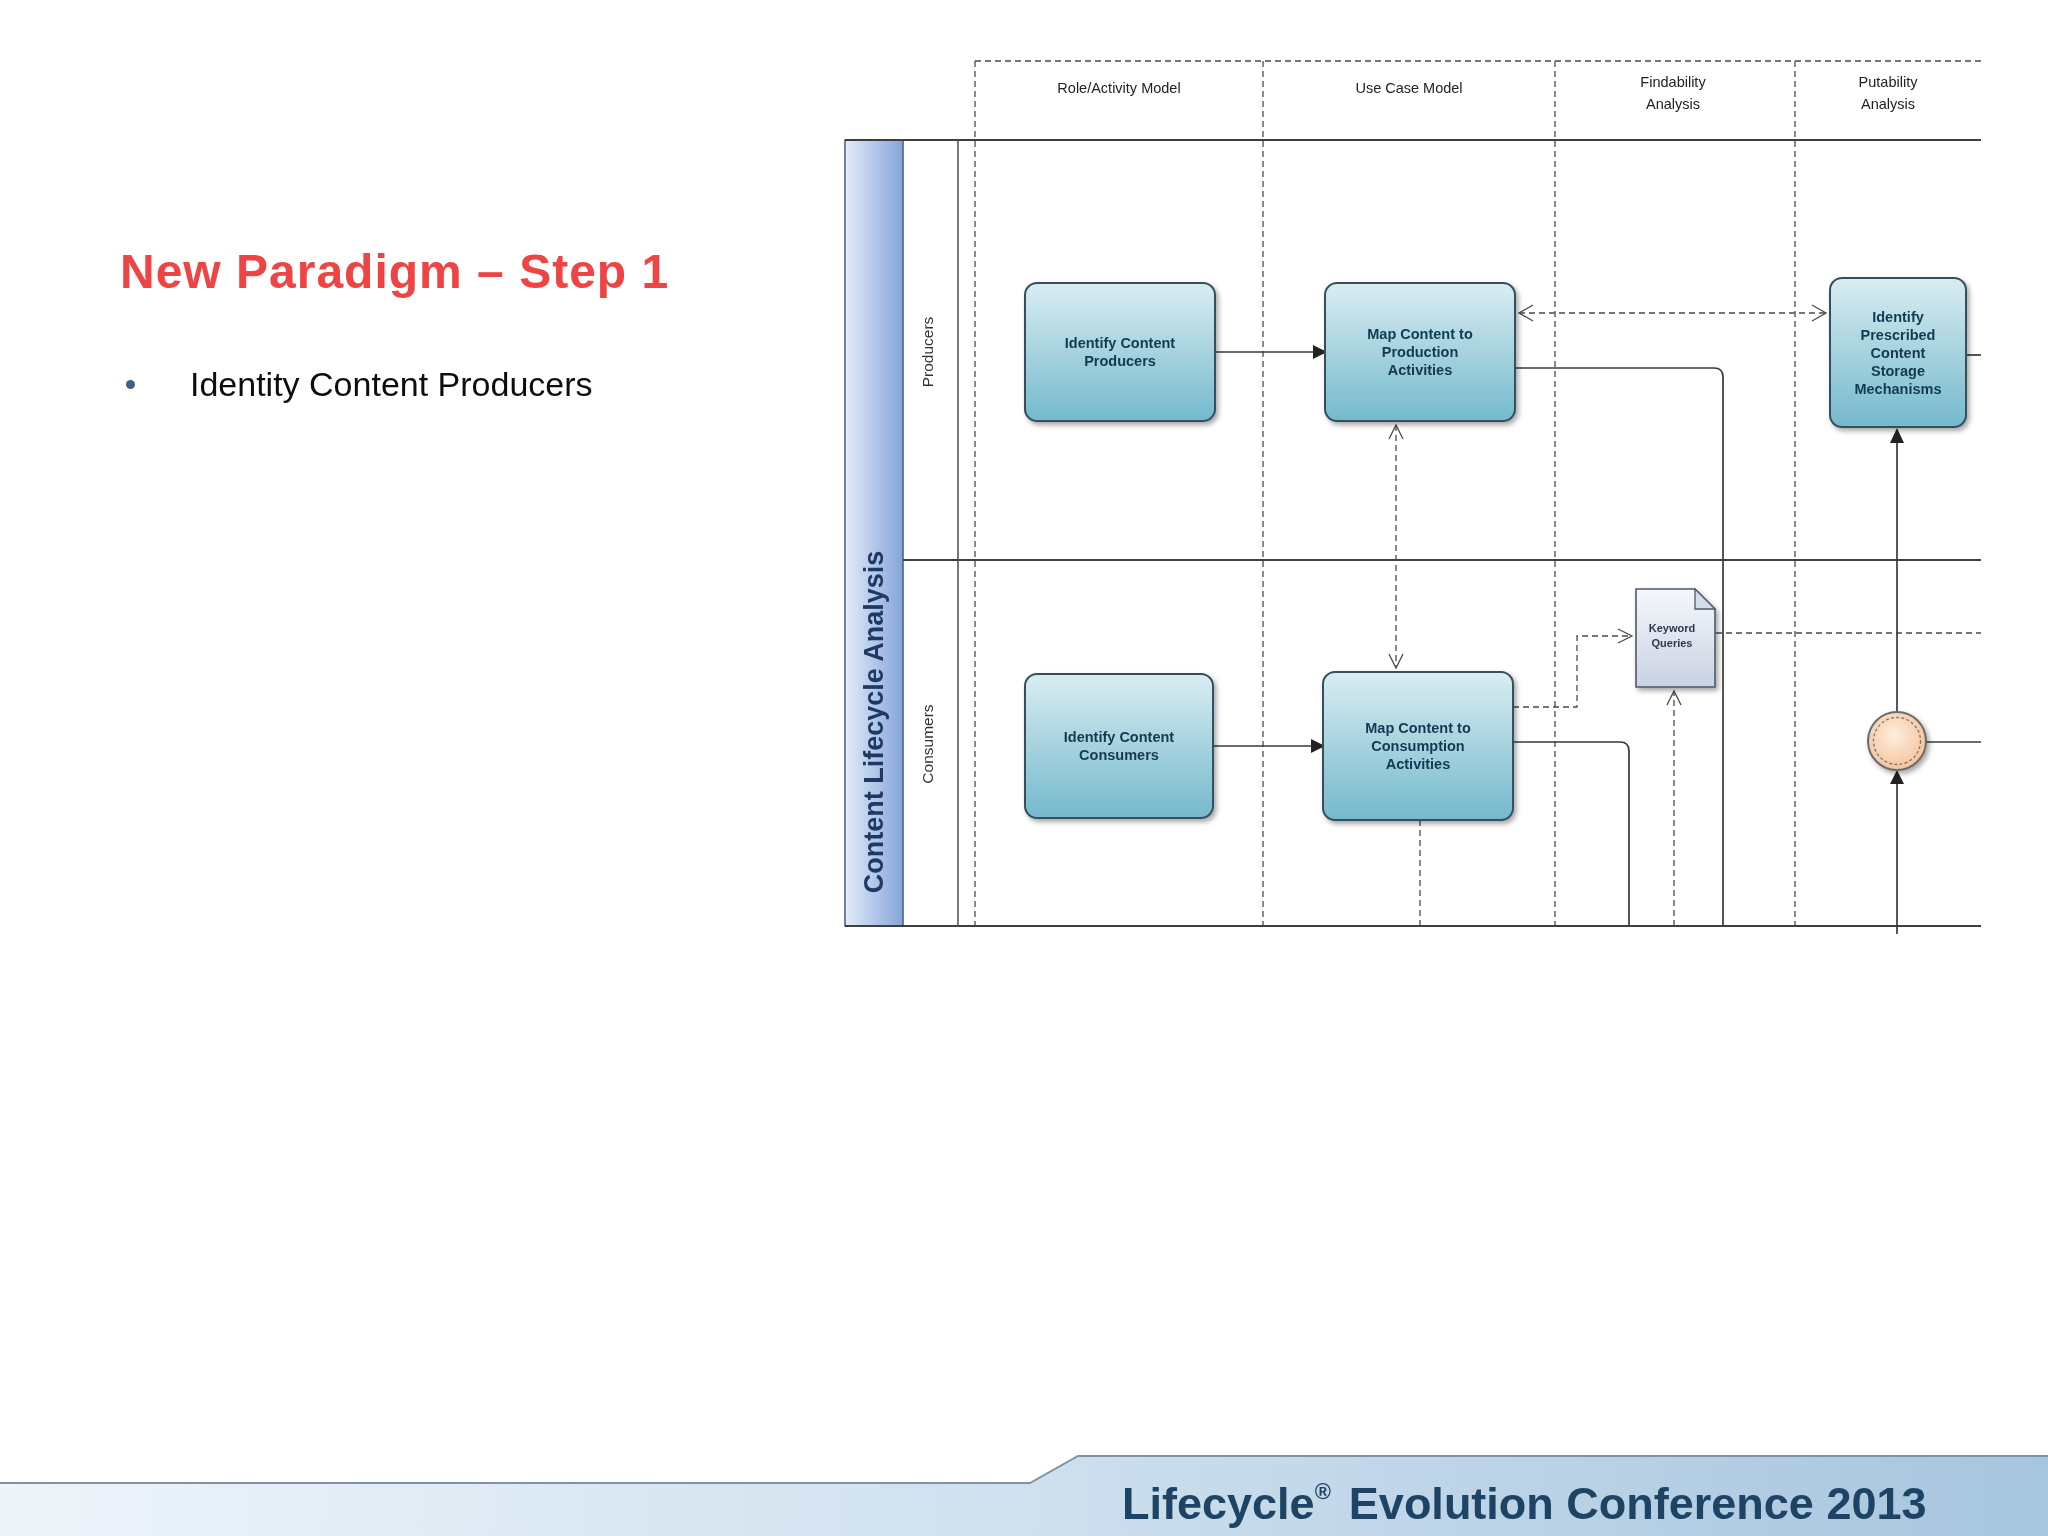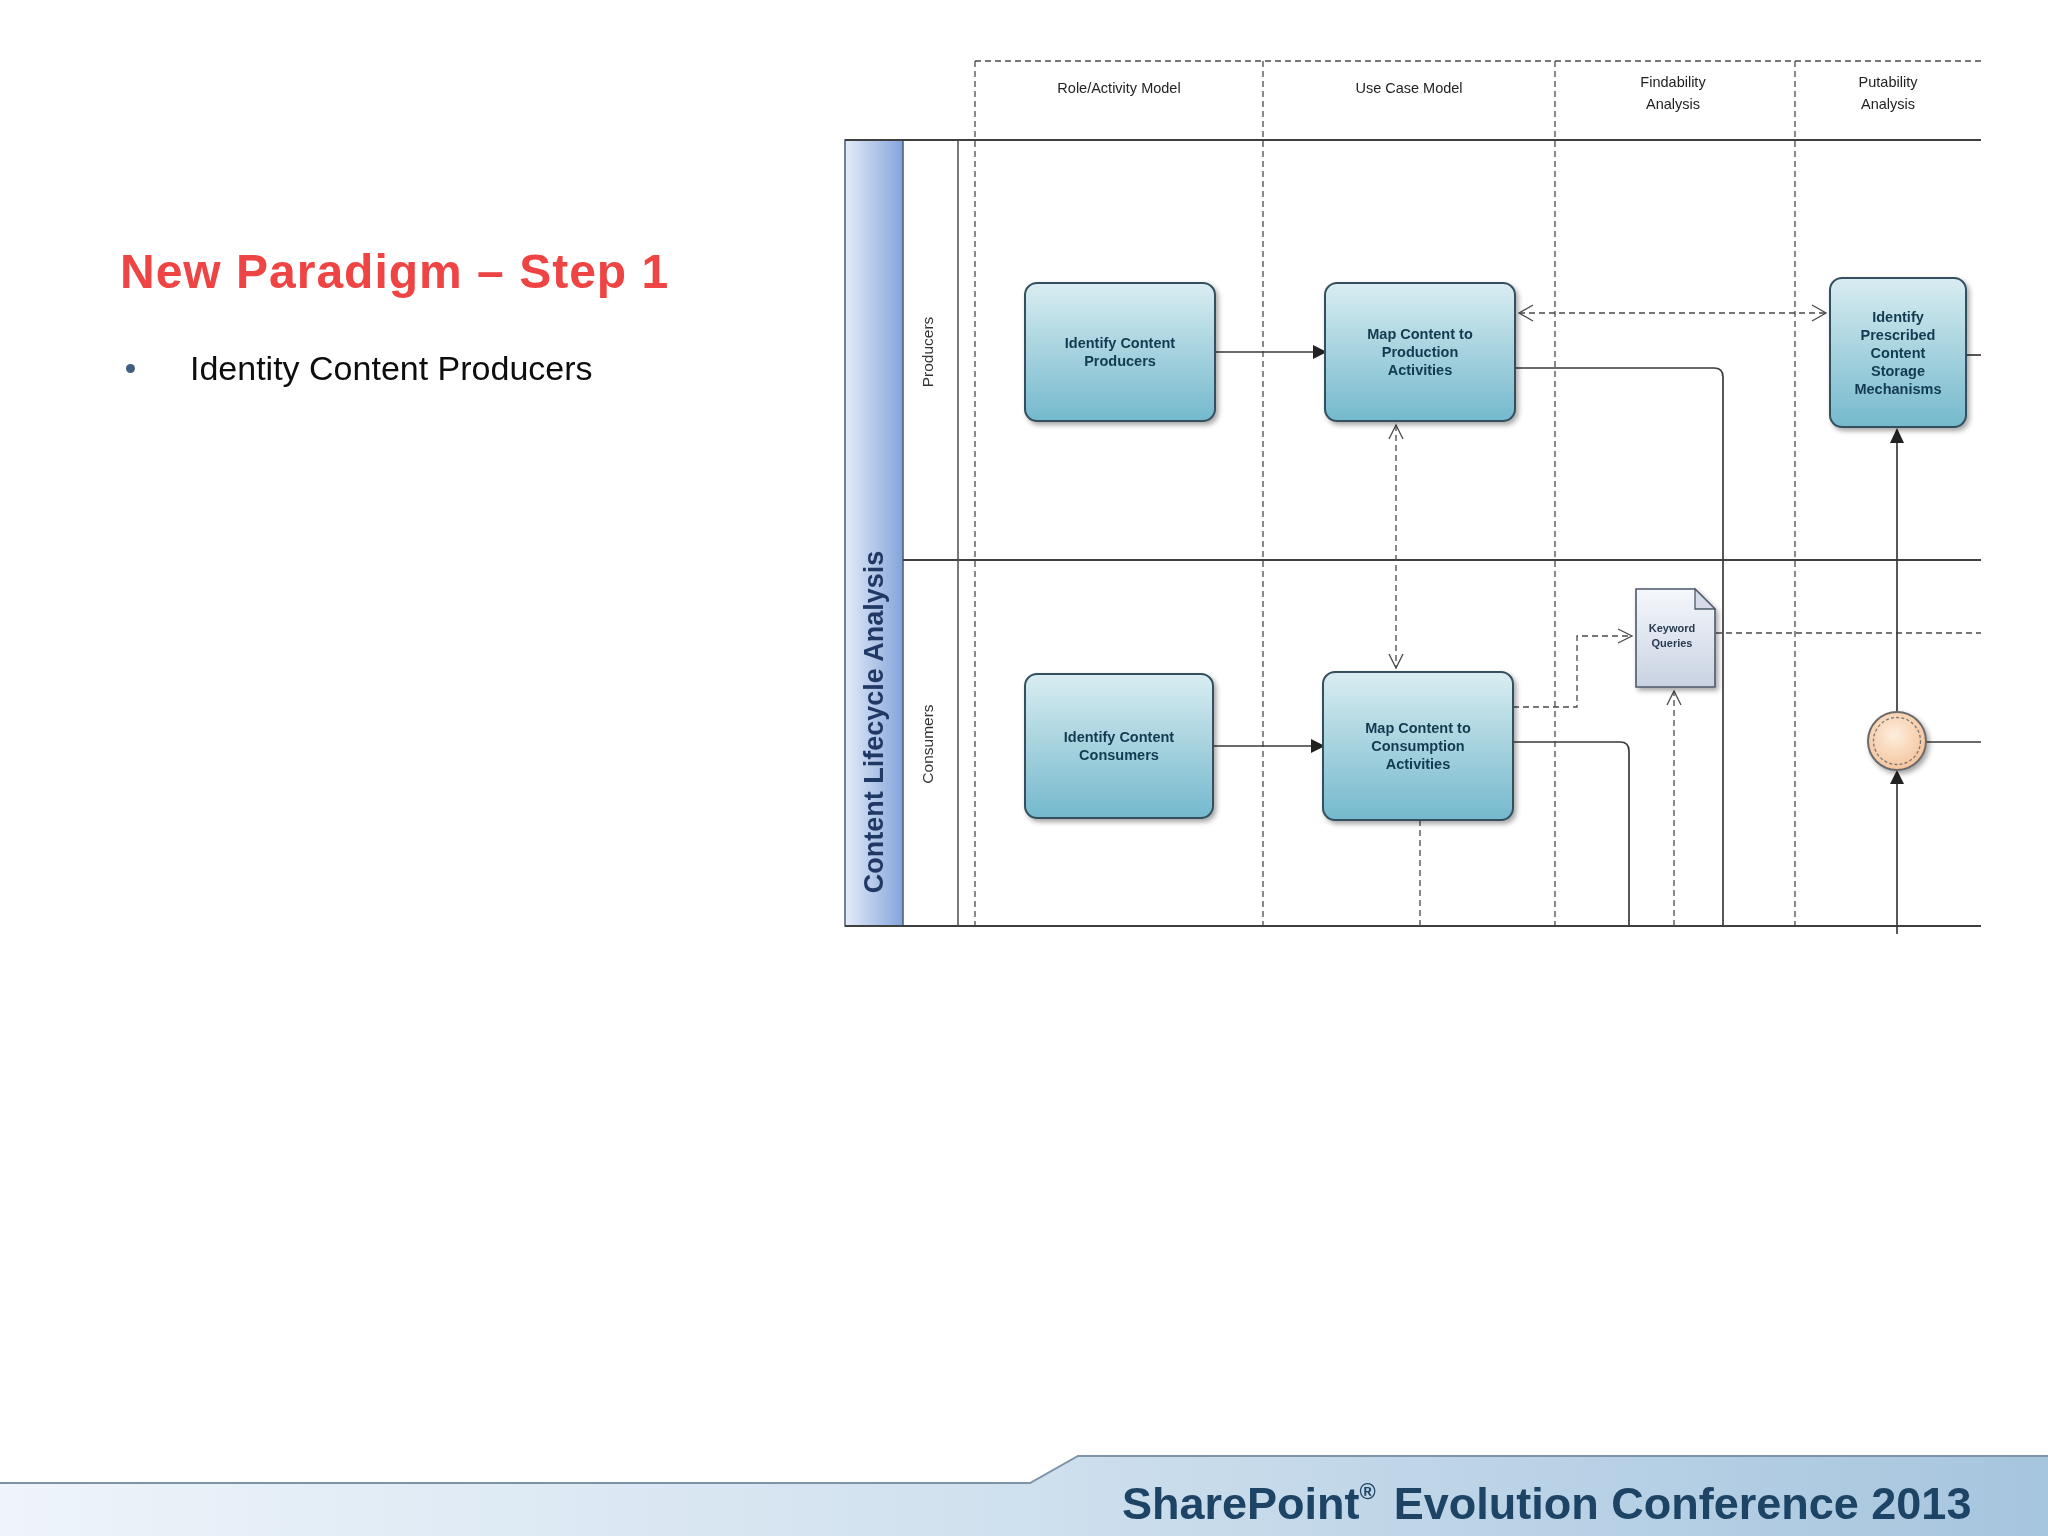--- a/index.html
+++ b/index.html
@@ -5,21 +5,21 @@
   html,body{margin:0;padding:0;background:#fff;}
   .slide{
     position:relative;width:2048px;height:1536px;background:#ffffff;
     font-family:"Liberation Sans", sans-serif;overflow:hidden;
   }
   .title{
     position:absolute;left:120px;top:244px;margin:0;
     font-size:48px;font-weight:bold;color:#ef4444;letter-spacing:1px;
   }
   .bullets{
-    position:absolute;left:118px;top:340px;width:600px;
+    position:absolute;left:118px;top:356px;width:600px;
     list-style:none;margin:0;padding:0;
   }
   .bullets li{
     position:relative;padding-left:72px;font-size:34px;line-height:56px;color:#0d0d0d;
   }
   .bullets li::before{
     content:"";position:absolute;left:8px;top:24px;width:9px;height:9px;
     border-radius:50%;background:#41607f;
   }
   svg text{font-family:"Liberation Sans", sans-serif;}
@@ -174,16 +174,16 @@
         <stop offset="0" stop-color="#eef4fa"></stop>
         <stop offset="0.5" stop-color="#cfe0ee"></stop>
         <stop offset="1" stop-color="#a6c5de"></stop>
       </linearGradient>
     </defs>
     <polygon points="0,33 1030,33 1078,6 2048,6 2048,86 0,86" fill="url(#footGrad)"></polygon>
     <path d="M0,33 H1030 L1078,6 H2048" stroke="#7e93a7" stroke-width="2" fill="none"></path>
   </svg>
 
   <div class="footer-text">
-    <span>SharePoint</span><span class="tm">®</span><span class="rest">Evolution Conference 2013</span>
+    <span>Lifecycle</span><span class="tm">®</span><span class="rest">Evolution Conference 2013</span>
   </div>
 
 </div>
 
 </body></html>

